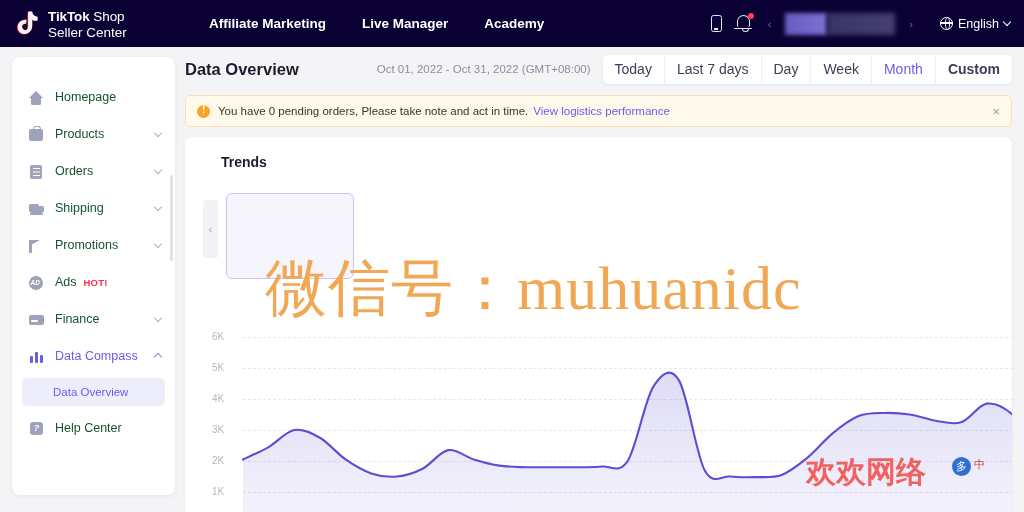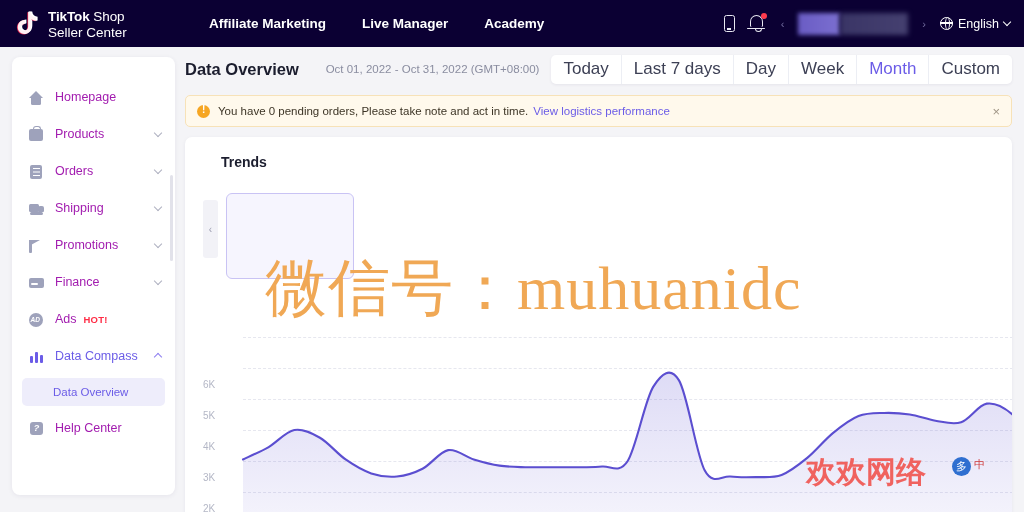--- a/index.html
+++ b/index.html
@@ -37,21 +37,21 @@
   .ico-phone::after { content:""; position:absolute; left:50%; transform:translateX(-50%); bottom:1.5px; width:4px; height:1.2px; background:#e8e8f2; }
   .bell-wrap { position: relative; width: 18px; height: 19px; cursor: pointer; }
   .bell { position: absolute; left: 1px; top: 1px; width: 13px; height: 12px; border: 1.7px solid #e8e8f2; border-radius: 7px 7px 2px 2px; border-bottom: none; }
   .bell::after { content:""; position:absolute; left:-3.2px; bottom:-2.4px; width:18px; height:1.7px; background:#e8e8f2; border-radius:1px; }
   .bell::before { content:""; position:absolute; left:4.3px; bottom:-5px; width:5px; height:3px; border:1.7px solid #e8e8f2; border-top:none; border-radius: 0 0 5px 5px; }
   .bell-dot { position: absolute; right: 0px; top: -1px; width: 6px; height: 6px; border-radius: 50%; background: #ff3b4e; }
   .blur-user { display: flex; align-items: center; gap: 0; height: 22px; }
   .blur-av { width: 42px; height: 22px; background: linear-gradient(90deg,#6a5cc4,#7b6fd0); filter: blur(2.2px); }
   .blur-name { width: 68px; height: 22px; background: linear-gradient(90deg,#3a3566,#454070); filter: blur(2.6px); }
   .caret-l, .caret-r { color: #8a86b8; font-size: 11px; opacity:.8; }
-  .lang { display: flex; align-items: center; gap: 5px; color: #fff; font-size: 12.5px; cursor: pointer; }
+  .lang { display: flex; align-items: center; gap: 5px; color: #fff; font-size: 12.5px; cursor: pointer; margin-left: 13px; }
   .globe { width: 13px; height: 13px; border: 1.4px solid #fff; border-radius: 50%; position: relative; }
   .globe::before { content:""; position:absolute; left:-1.4px; top:4.3px; width:13px; height:1.3px; background:#fff; }
   .globe::after { content:""; position:absolute; left:4.3px; top:-1.4px; width:3px; height:13px; border-left:1.3px solid #fff; border-right:1.3px solid #fff; border-radius:50%; }
   .chev-sm { width:6px; height:6px; border-right:1.4px solid #fff; border-bottom:1.4px solid #fff; transform: rotate(45deg); margin-bottom:3px; }
 
   
   .sidebar {
     position: absolute; top: 57px; left: 12px;
     width: 163px; height: 438px;
     background: #fff; border-radius: 8px;
@@ -59,21 +59,21 @@
     z-index: 20;
     padding-top: 22px;
   }
   .side-item {
     display: flex; align-items: center;
     height: 36px; padding: 0 14px 0 17px;
     cursor: pointer; position: relative;
     margin-bottom: 1px;
   }
   .side-ico { width: 15px; height: 15px; margin-right: 11px; flex: none; position: relative; }
-  .side-label { font-size: 12.5px; color: #a21caf; white-space: nowrap; }
+  .side-label { font-size: 12.5px; color: #14532d; white-space: nowrap; }
   .side-item.active .side-label { color: #6b5ce7; font-weight: 400; }
   .chev {
     margin-left: auto; width: 6px; height: 6px;
     border-right: 1.3px solid #aeb0c0; border-bottom: 1.3px solid #aeb0c0;
     transform: rotate(45deg); margin-bottom: 3px;
   }
   .chev.up { transform: rotate(-135deg); margin-bottom: -2px; border-color: #8e7ff0; }
   .hotbadge { font-size: 9.5px; font-weight: 700; color: #ff2d46; margin-left: 7px; letter-spacing: .2px; }
   .subitem {
     margin: 4px 10px 4px 10px; height: 28px;
@@ -112,24 +112,24 @@
   .i-help::after{content:"?";position:absolute;left:3.6px;top:0.3px;font-size:9.5px;color:#fff;font-weight:700;}
 
   
   .main { position: absolute; left: 175px; top: 47px; width: 849px; height: 465px; }
   .page-head { display: flex; align-items: center; height: 44px; padding: 0 12px 0 10px; }
   .page-title { font-size: 16.5px; font-weight: 700; color: #1b1d2e; }
   .date-range { margin-left: auto; font-size: 11.5px; color: #8a8da0; margin-right: 12px; white-space: nowrap; }
   .segmented { display: flex; background: #fff; border-radius: 5px; overflow: hidden; box-shadow: 0 1px 3px rgba(40,30,90,.07); height: 29px; }
   .seg {
     padding: 0 12px; display: flex; align-items: center;
-    font-size: 17px; color: #3d4055; cursor: pointer;
+    font-size: 14px; color: #3d4055; cursor: pointer;
     border-right: 1px solid #eceef4; white-space: nowrap;
   }
-  .seg:last-child { border-right: none; }
+  .seg:last-child { border-right: none; font-weight: bold; }
   .seg.active { color: #6b5ce7; }
 
   .alert {
     margin: 4px 12px 0 10px; height: 32px;
     background: #fff9ec; border: 1px solid #f7e2b8; border-radius: 5px;
     display: flex; align-items: center; padding: 0 11px;
   }
   .warn-ico {
     width: 13px; height: 13px; border-radius: 50%;
     background: #f6a623; margin-right: 8px; flex: none; position: relative;
@@ -156,21 +156,21 @@
   .metric-card {
     position: absolute; left: 41px; top: 56px;
     width: 128px; height: 86px;
     background: #f6f5fe; border: 1px solid #c9c3f4; border-radius: 6px;
   }
 
   
   .chart { position: absolute; left: 0; top: 186px; width: 849px; height: 214px; }
   .ylabel {
     position: absolute; font-size: 10px; color: #b4b7c6;
-    right: 801px; width: 30px; text-align: left; margin-top: 48px;
+    right: 801px; width: 30px; text-align: center;
   }
   .gridline { position: absolute; left: 58px; width: 770px; border-top: 1px dashed #e6e7ef; }
   .chart-svg { position: absolute; left: 0; top: 0; }
 
   
   .wm-orange {
     position: absolute; left: 265px; top: 246px;
     font-family: "Liberation Serif", serif;
     font-size: 62px; color: #f0a855; white-space: nowrap;
     z-index: 30; letter-spacing: 1px;
@@ -278,32 +278,32 @@
     <span class="side-ico">
         <i class="i-promo"></i>
       </span>
     <span class="side-label">Promotions</span>
     <span class="chev"></span>
   </div>
 
 
   <div class="side-item">
     <span class="side-ico">
-        <i class="i-fin"></i>
-      </span>
-    <span class="side-label">Finance</span>
-    <span class="chev"></span>
-  </div>
-
-  <div class="side-item">
-    <span class="side-ico">
         <i class="i-ads"></i>
       </span>
     <span class="side-label">Ads</span>
     <span class="hotbadge">HOT!</span>
+  </div>
+
+  <div class="side-item">
+    <span class="side-ico">
+        <i class="i-fin"></i>
+      </span>
+    <span class="side-label">Finance</span>
+    <span class="chev"></span>
   </div>
 
   <div class="side-item active">
     <span class="side-ico">
       <span class="i-dc">
         <i style="left:0;height:7px;"></i>
           <i style="left:5px;height:11px;"></i>
           <i style="left:10px;height:8px;"></i>
       </span>
     </span>

